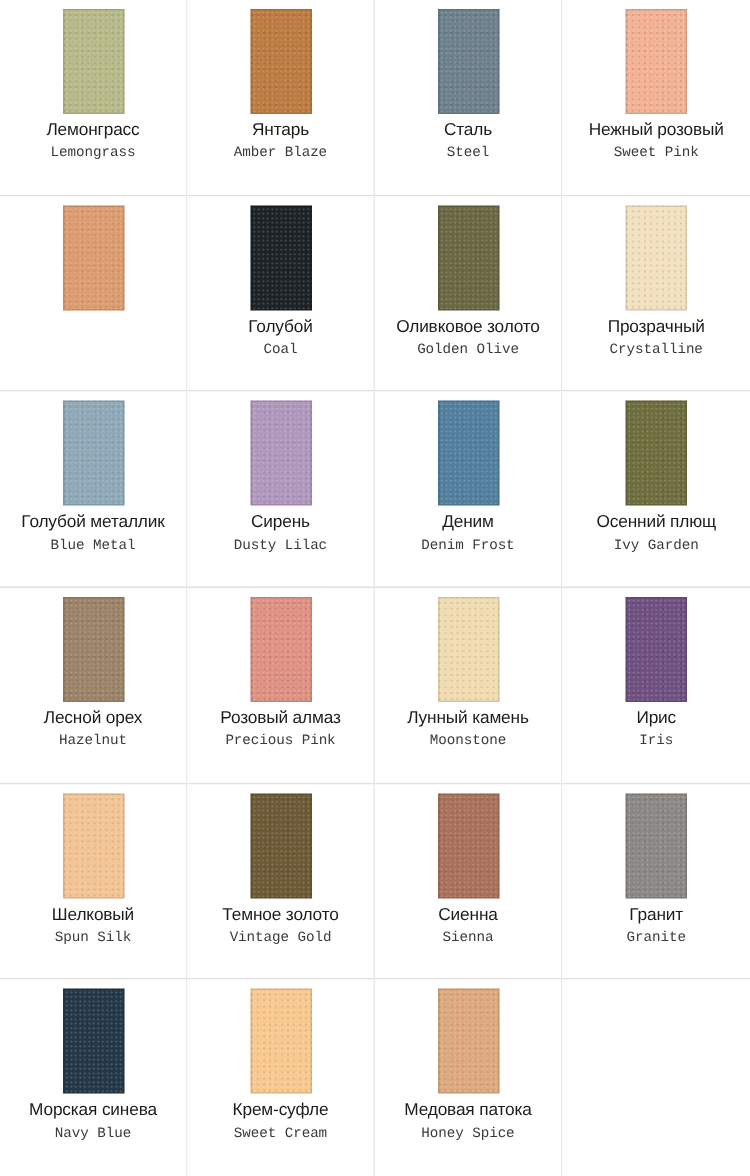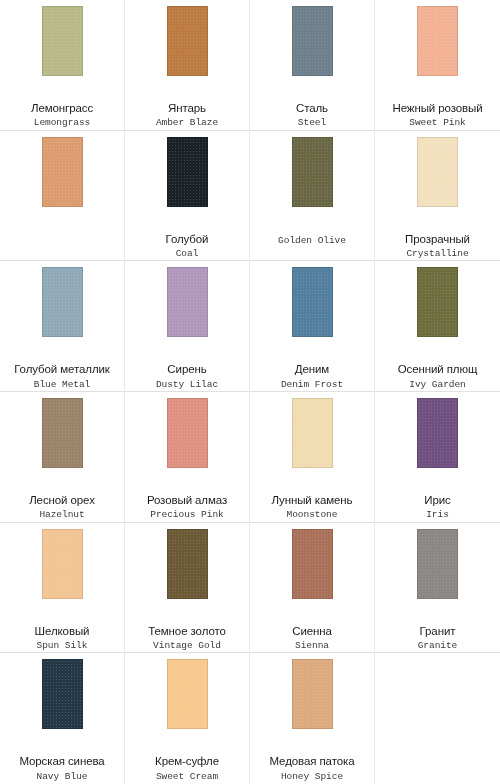--- a/index.html
+++ b/index.html
@@ -52,21 +52,21 @@
     box-sizing: border-box;
     background-color: #cccccc;
     background-image:
       radial-gradient(rgba(255,255,255,0.16) 0.6px, transparent 0.7px),
       radial-gradient(rgba(0,0,0,0.10) 0.6px, transparent 0.7px);
     background-size: 3px 3px, 4px 4px;
     background-position: 0 0, 2px 1px;
   }
 
   .swatch-labels {
-    margin-top: 26px;
+    margin-top: 5px;
     text-align: center;
     line-height: 1.15;
     width: 123px;
   }
 
   .name-ru {
     font-size: 11.5px;
     color: #1c1c1c;
     white-space: nowrap;
     letter-spacing: -0.1px;
@@ -118,20 +118,21 @@
     <div class="swatch-cell">
       <div class="swatch-chip" title="Coal" style="background-color: rgb(28, 34, 39);"></div>
       <div class="swatch-labels">
         <div class="name-ru">Голубой</div>
         <div class="name-en">Coal</div>
       </div>
     </div>
     <div class="swatch-cell">
       <div class="swatch-chip" title="Golden Olive" style="background-color: rgb(106, 103, 68);"></div>
       <div class="swatch-labels">
+        <div class="name-ru">Оливковое золото</div>
         <div class="name-en">Golden Olive</div>
       </div>
     </div>
     <div class="swatch-cell col-last">
       <div class="swatch-chip" title="Crystalline" style="background-color: rgb(242, 224, 191);"></div>
       <div class="swatch-labels">
         <div class="name-ru">Прозрачный</div>
         <div class="name-en">Crystalline</div>
       </div>
     </div>

